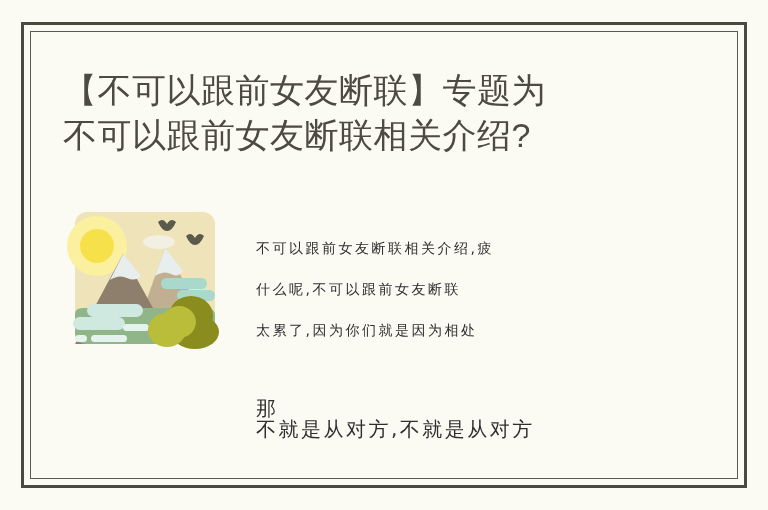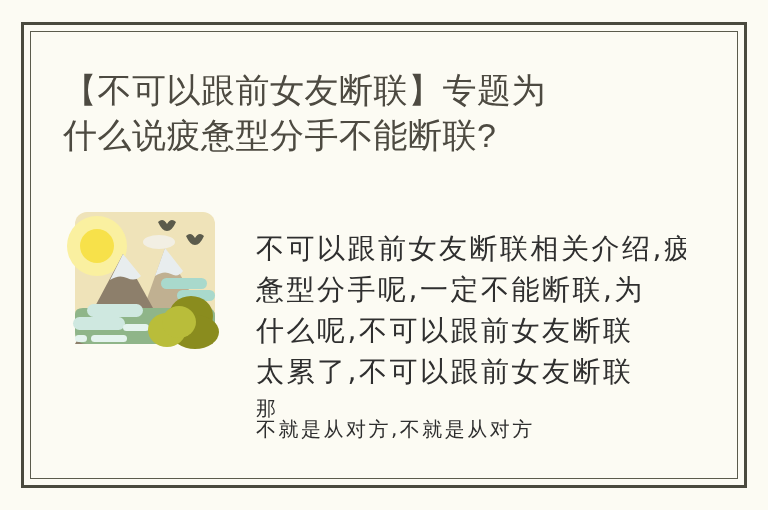--- a/index.html
+++ b/index.html
@@ -88,21 +88,21 @@
   #body-text {
     position: absolute;
     left: 195px;
     top: 24px;
     width: 430px;
     height: 216px;
     overflow: hidden;
   }
 
   .body-line {
-    font-size: 28px;
+    font-size: 14px;
     line-height: 41px;
     color: #2f2f2f;
     letter-spacing: 2.5px;
     white-space: nowrap;
     font-family: "DejaVu Sans", "Liberation Sans", sans-serif;
   }
 
   
   #overflow-glyph {
     position: absolute;
@@ -129,21 +129,21 @@
 </head>
 <body>
 
 <div id="page">
 
   <div id="outer-frame">
     <div id="inner-frame">
 
       <div id="title-block">
         <div class="title-line">【不可以跟前女友断联】专题为</div>
-        <div class="title-line">什么说疲惫型分手不能断联?</div>
+        <div class="title-line">不可以跟前女友断联相关介绍?</div>
       </div>
 
       <div id="content-row">
 
         <div id="illustration">
           <svg width="164" height="164" viewBox="0 0 164 164" xmlns="http://www.w3.org/2000/svg">
 
             <rect x="14" y="8" width="140" height="132" rx="12" ry="12" fill="#efe3b9"></rect>
 
             <circle cx="36" cy="42" r="30" fill="#faf0a0"></circle>
@@ -182,23 +182,22 @@
             <ellipse cx="106" cy="126" rx="19" ry="17" fill="#b9bd3a"></ellipse>
             <ellipse cx="118" cy="118" rx="17" ry="16" fill="#b9bd3a"></ellipse>
 
             <path d="M97 18 q5 -5 9 2 q4 -7 9 -2 q-4 9 -9 9 q-5 0 -9 -9 Z" fill="#5b5b4c"></path>
             <path d="M125 32 q5 -5 9 2 q4 -7 9 -2 q-4 9 -9 9 q-5 0 -9 -9 Z" fill="#5b5b4c"></path>
           </svg>
         </div>
 
         <div id="body-text">
           <div class="body-line">不可以跟前女友断联相关介绍,疲</div>
-          <div class="body-line">惫型分手呢,一定不能断联,为</div>
           <div class="body-line">什么呢,不可以跟前女友断联</div>
-          <div class="body-line">太累了,不可以跟前女友断联</div>
+          <div class="body-line">太累了,因为你们就是因为相处</div>
           <div id="overflow-glyph">那</div>
           <div id="last-line">不就是从对方,不就是从对方</div>
         </div>
 
       </div>
 
     </div>
   </div>
 
 </div>

